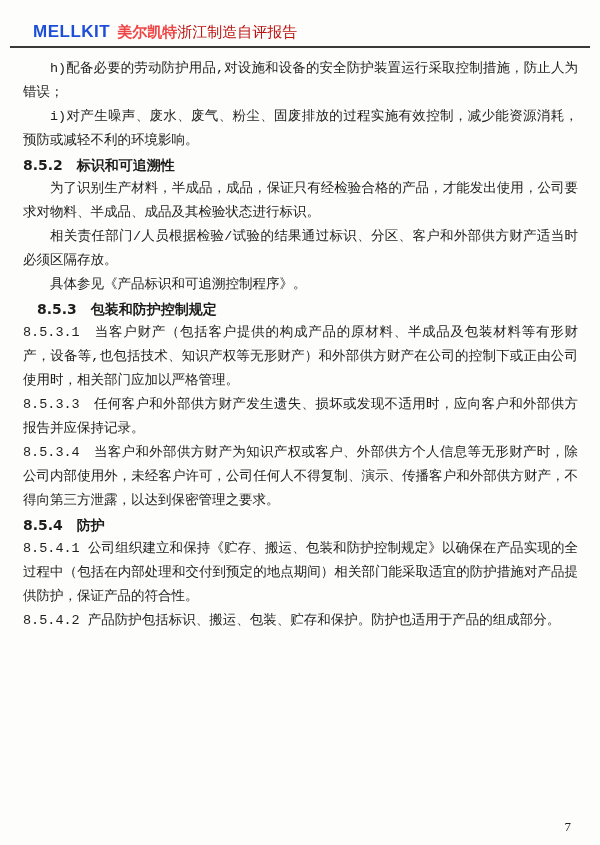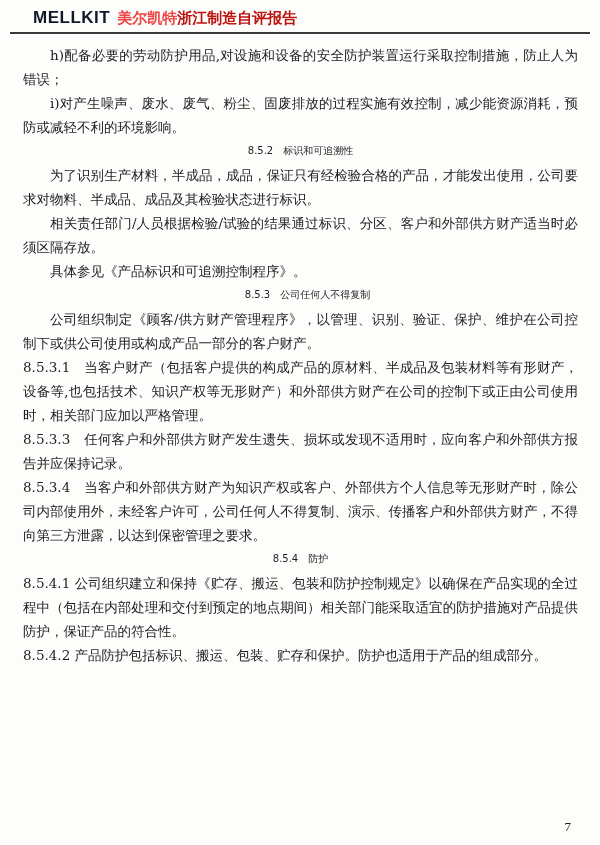--- a/index.html
+++ b/index.html
@@ -33,65 +33,64 @@
     font-size: 17px;
     letter-spacing: 0.5px;
   }
   .header-cn {
     font-size: 15px;
     margin-left: 7px;
     font-weight: 600;
   }
   .header-title {
     font-size: 15px;
-    font-weight: 700;
+    font-weight: 400;
   }
   .doc-body {
     margin-top: 9px;
     font-size: 13.5px;
     line-height: 24px;
     text-align: justify;
   }
-  .para { margin: 0; }
+  .para { margin: 0; font-family: Liberation Mono, monospace; }
   .para-indent { text-indent: 2em; }
   .heading {
     font-family: "DejaVu Sans", sans-serif;
-    font-weight: normal;
-    font-size: 10px;
-    text-align: center;
+    font-weight: bold;
+    font-size: 14px;
+    text-align: left;
   }
   .heading-indent { padding-left: 14px; }
   .page-number {
     position: absolute;
     right: 29px;
     bottom: 10px;
     font-size: 13px;
     font-family: "Liberation Serif", serif;
   }
 </style>
 </head>
 <body>
 
 <div class="page">
 
   <div class="header" style="border-bottom-color: rgb(58, 58, 58);">
-    <span class="brand" style="color: #0f172a;">MELLKIT</span>
+    <span class="brand" style="color: #1d4ed8; margin-top: 14px;">MELLKIT</span>
     <span class="header-cn" style="color: #ef4444;">美尔凯特</span>
     <span class="header-title" style="color: rgb(187, 20, 16);">浙江制造自评报告</span>
   </div>
 
   <div class="doc-body">
       <div class="para para-indent">h)配备必要的劳动防护用品,对设施和设备的安全防护装置运行采取控制措施，防止人为错误；</div>
       <div class="para para-indent">i)对产生噪声、废水、废气、粉尘、固废排放的过程实施有效控制，减少能资源消耗，预防或减轻不利的环境影响。</div>
       <div class="heading">8.5.2　标识和可追溯性</div>
       <div class="para para-indent">为了识别生产材料，半成品，成品，保证只有经检验合格的产品，才能发出使用，公司要求对物料、半成品、成品及其检验状态进行标识。</div>
       <div class="para para-indent">相关责任部门/人员根据检验/试验的结果通过标识、分区、客户和外部供方财产适当时必须区隔存放。</div>
       <div class="para para-indent">具体参见《产品标识和可追溯控制程序》。</div>
-      <div class="heading heading-indent">8.5.3　公司任何人不得复制</div>
-      <div class="para para-indent">公司组织制定《顾客/供方财产管理程序》，以管理、识别、验证、保护、维护在公司控制下或供公司使用或构成产品一部分的客户财产。</div>
+      <div class="heading heading-indent">8.5.3　包装和防护控制规定</div>
       <div class="para">8.5.3.1　当客户财产（包括客户提供的构成产品的原材料、半成品及包装材料等有形财产，设备等,也包括技术、知识产权等无形财产）和外部供方财产在公司的控制下或正由公司使用时，相关部门应加以严格管理。</div>
       <div class="para">8.5.3.3　任何客户和外部供方财产发生遗失、损坏或发现不适用时，应向客户和外部供方报告并应保持记录。</div>
       <div class="para">8.5.3.4　当客户和外部供方财产为知识产权或客户、外部供方个人信息等无形财产时，除公司内部使用外，未经客户许可，公司任何人不得复制、演示、传播客户和外部供方财产，不得向第三方泄露，以达到保密管理之要求。</div>
       <div class="heading">8.5.4　防护</div>
       <div class="para">8.5.4.1 公司组织建立和保持《贮存、搬运、包装和防护控制规定》以确保在产品实现的全过程中（包括在内部处理和交付到预定的地点期间）相关部门能采取适宜的防护措施对产品提供防护，保证产品的符合性。</div>
       <div class="para">8.5.4.2 产品防护包括标识、搬运、包装、贮存和保护。防护也适用于产品的组成部分。</div>
     </div>
 
   <div class="page-number">7</div>
 

